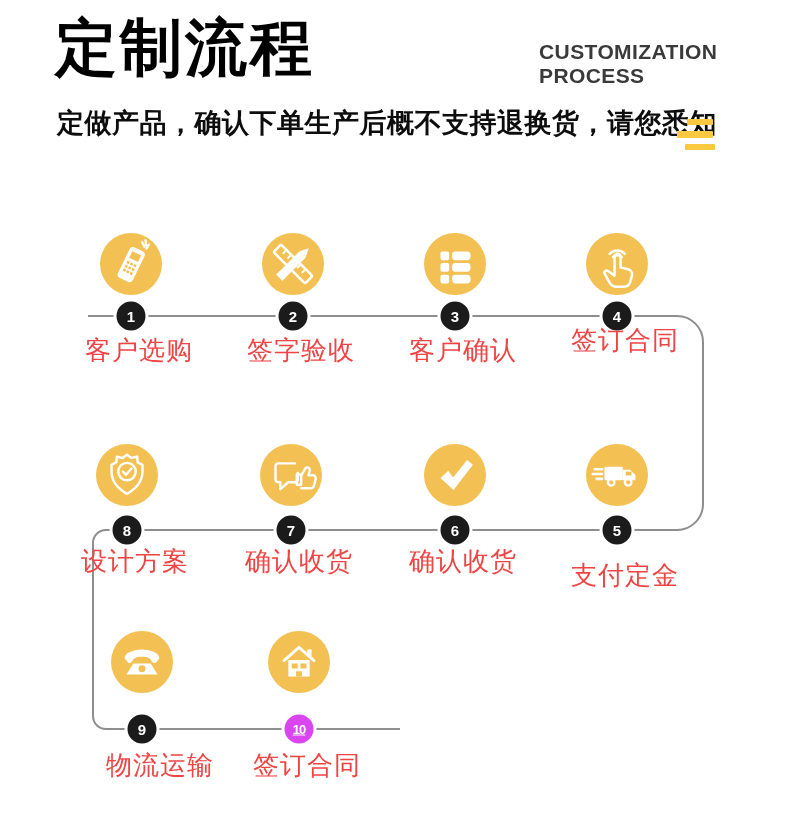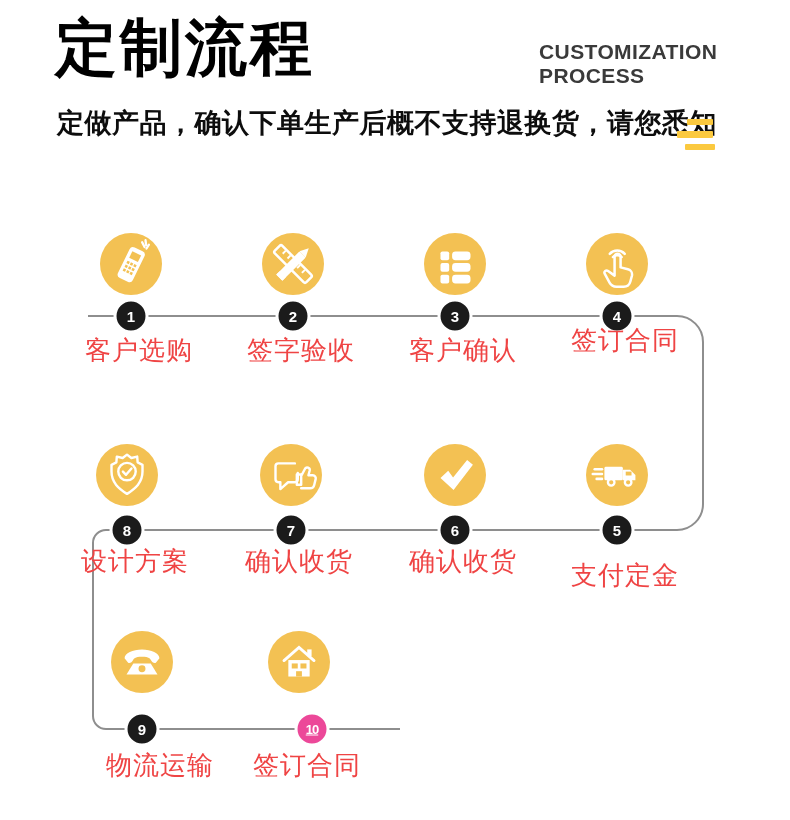--- a/index.html
+++ b/index.html
@@ -208,17 +208,17 @@
             </g>
             <rect x="40.5" y="19" width="4.5" height="7" fill="#fff"></rect>
             <rect x="21" y="30" width="22" height="17" fill="#fff"></rect>
             <g fill="#F3C153">
               <rect x="24.5" y="33.5" width="6.2" height="5.2"></rect>
               <rect x="33.5" y="33.5" width="6.2" height="5.2"></rect>
               <rect x="29" y="41.5" width="6" height="5.5"></rect>
             </g>
           </svg>
         </div>
-        <div class="step-badge two-digit" style="left: 312px; top: 729px; background: #ec4899; text-decoration: underline;">10</div>
+        <div class="step-badge two-digit" style="left: 299px; top: 729px; background: #d946ef; text-decoration: underline;">10</div>
         <div class="step-label" style="left: 307px; top: 765px;">签订合同</div>
       </div>
     </div>
 </div>
 
 </body></html>

